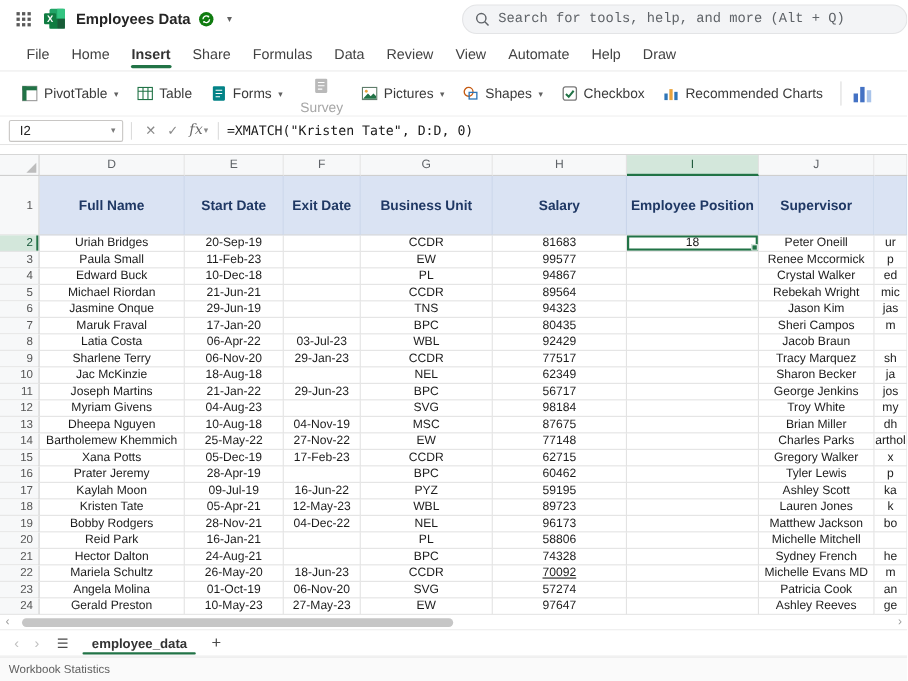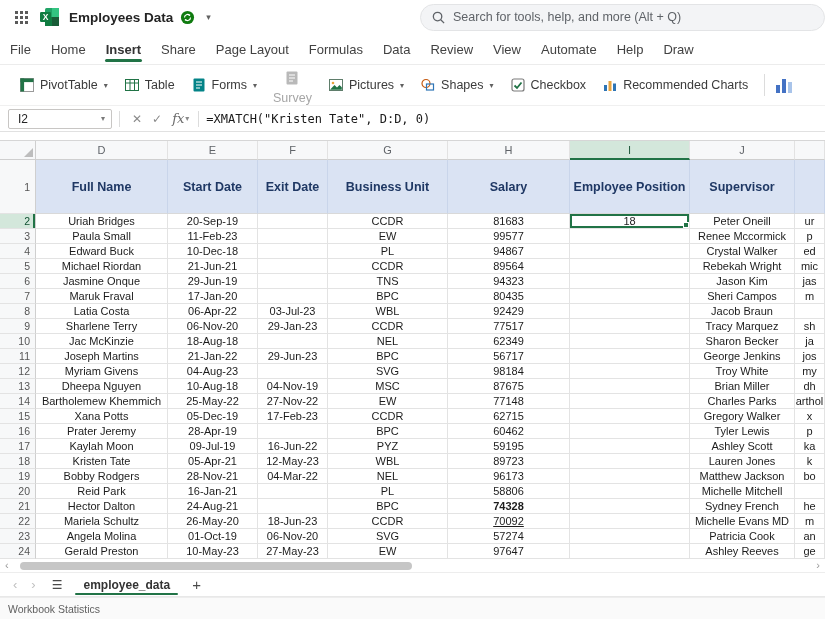--- a/index.html
+++ b/index.html
@@ -5,25 +5,25 @@
   * { box-sizing: border-box; margin: 0; padding: 0; }
   html,body { width: 825px; height: 619px; overflow: hidden; }
   body { font-family: "Liberation Sans", "DejaVu Sans", sans-serif; background: #fff; color: #252525; }
   .app { width: 825px; height: 619px; display: flex; flex-direction: column; overflow: hidden; background: #fff; }
 
   
   .topbar { height: 34px; flex: none; display: flex; align-items: center; padding-left: 10px; gap: 7px; background: #fff; }
   .waffle { border: none; background: transparent; width: 22px; height: 22px; display: flex; align-items: center; justify-content: center; cursor: pointer; }
   .doc-title { font-size: 13.5px; font-weight: 600; color: #242424; margin-left: 2px; white-space: nowrap; }
   .title-chev { font-size: 9px; color: #616161; margin-left: 4px; }
-  .search { margin-left: auto; width: 405px; height: 27px; background: #f3f4f6; border: 1px solid #e3e4e6; border-radius: 14px; display: flex; align-items: center; padding-left: 10px; gap: 7px; flex: none; }
+  .search { margin-left: auto; width: 405px; height: 27px; background: #f3f4f6; border: 1px solid #e3e4e6; border-radius: 14px; display: flex; align-items: center; padding-left: 10px; gap: 7px; flex: none; font-family: Liberation Mono, monospace; }
   .search-ph { font-size: 12.5px; color: #5f6368; white-space: nowrap; }
 
   
-  .menubar { height: 31px; flex: none; display: flex; align-items: stretch; border-bottom: 1px solid #ececec; }
+  .menubar { height: 31px; flex: none; display: flex; align-items: stretch; padding-left: 14px; border-bottom: 1px solid #ececec; }
   .menu-item { flex: none; display: flex; align-items: center; padding: 0 10px; font-size: 13px; color: #424242; cursor: pointer; position: relative; white-space: nowrap; }
   .menu-item.active { font-weight: 700; color: #333; }
   .menu-item.active::after { content: ""; position: absolute; left: 9px; right: 9px; bottom: 2px; height: 3px; border-radius: 2px; background: #217346; }
 
   
   .ribbon { height: 41px; flex: none; display: flex; align-items: center; padding-left: 12px; gap: 2px; white-space: nowrap; overflow: hidden; border-bottom: 1px solid #f0f0f0; }
   .rbtn { flex: none; display: flex; align-items: center; gap: 5px; height: 30px; padding: 0 7px; border-radius: 4px; cursor: pointer; color: #3b3b3b; font-size: 12.5px; }
   .rbtn.disabled { color: #a6a6a6; flex-direction: column; }
   .ricon { display: flex; align-items: center; }
   .rchev { font-size: 8px; color: #616161; margin-left: 1px; }
@@ -130,21 +130,20 @@
       </span>
       <span class="search-ph">Search for tools, help, and more (Alt + Q)</span>
     </div>
   </header>
 
   <nav class="menubar">
       <div class="menu-item">File</div>
       <div class="menu-item">Home</div>
       <div class="menu-item active">Insert</div>
       <div class="menu-item">Share</div>
-      <div class="menu-item">Page Layout</div>
       <div class="menu-item">Formulas</div>
       <div class="menu-item">Data</div>
       <div class="menu-item">Review</div>
       <div class="menu-item">View</div>
       <div class="menu-item">Automate</div>
       <div class="menu-item">Help</div>
       <div class="menu-item">Draw</div>
     </nav>
 
   <div class="ribbon">
@@ -476,21 +475,21 @@
         <div class="cell" style="width: 120px;">WBL</div>
         <div class="cell" style="width: 122px;">89723</div>
         <div class="cell" style="width: 120px;"></div>
         <div class="cell" style="width: 105px;">Lauren Jones</div>
         <div class="cell" style="width: 30px;">k</div>
       </div>
       <div class="grow">
         <div class="gut">19</div>
         <div class="cell" style="width: 132px;">Bobby Rodgers</div>
         <div class="cell" style="width: 90px;">28-Nov-21</div>
-        <div class="cell" style="width: 70px;">04-Mar-22</div>
+        <div class="cell" style="width: 70px;">04-Dec-22</div>
         <div class="cell" style="width: 120px;">NEL</div>
         <div class="cell" style="width: 122px; text-align: right;">96173</div>
         <div class="cell" style="width: 120px;"></div>
         <div class="cell" style="width: 105px;">Matthew Jackson</div>
         <div class="cell" style="width: 30px;">bo</div>
       </div>
       <div class="grow">
         <div class="gut">20</div>
         <div class="cell" style="width: 132px;">Reid Park</div>
         <div class="cell" style="width: 90px;">16-Jan-21</div>
@@ -500,21 +499,21 @@
         <div class="cell" style="width: 120px;"></div>
         <div class="cell" style="width: 105px;">Michelle Mitchell</div>
         <div class="cell" style="width: 30px;"></div>
       </div>
       <div class="grow">
         <div class="gut">21</div>
         <div class="cell" style="width: 132px;">Hector Dalton</div>
         <div class="cell" style="width: 90px;">24-Aug-21</div>
         <div class="cell" style="width: 70px;"></div>
         <div class="cell" style="width: 120px;">BPC</div>
-        <div class="cell" style="width: 122px; font-weight: bold;">74328</div>
+        <div class="cell" style="width: 122px;">74328</div>
         <div class="cell" style="width: 120px;"></div>
         <div class="cell" style="width: 105px;">Sydney French</div>
         <div class="cell" style="width: 30px;">he</div>
       </div>
       <div class="grow">
         <div class="gut">22</div>
         <div class="cell" style="width: 132px;">Mariela Schultz</div>
         <div class="cell" style="width: 90px;">26-May-20</div>
         <div class="cell" style="width: 70px;">18-Jun-23</div>
         <div class="cell" style="width: 120px;">CCDR</div>

